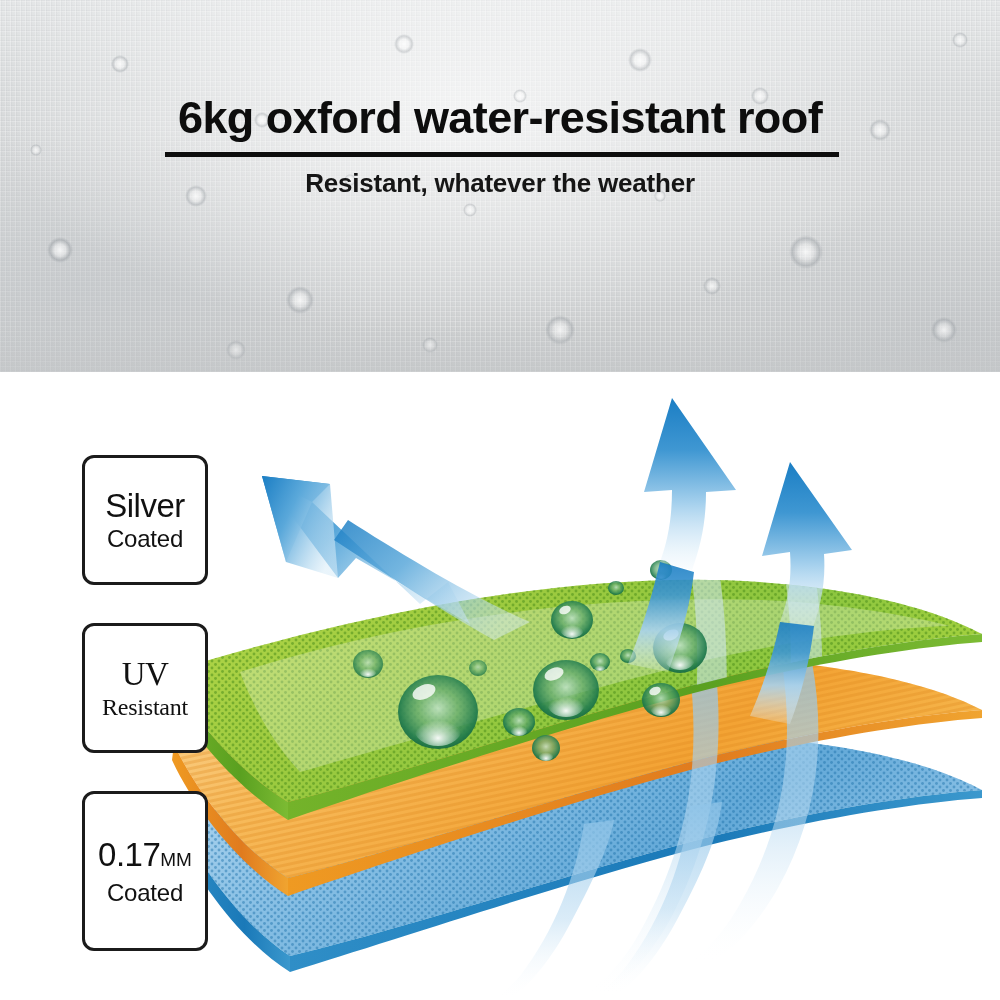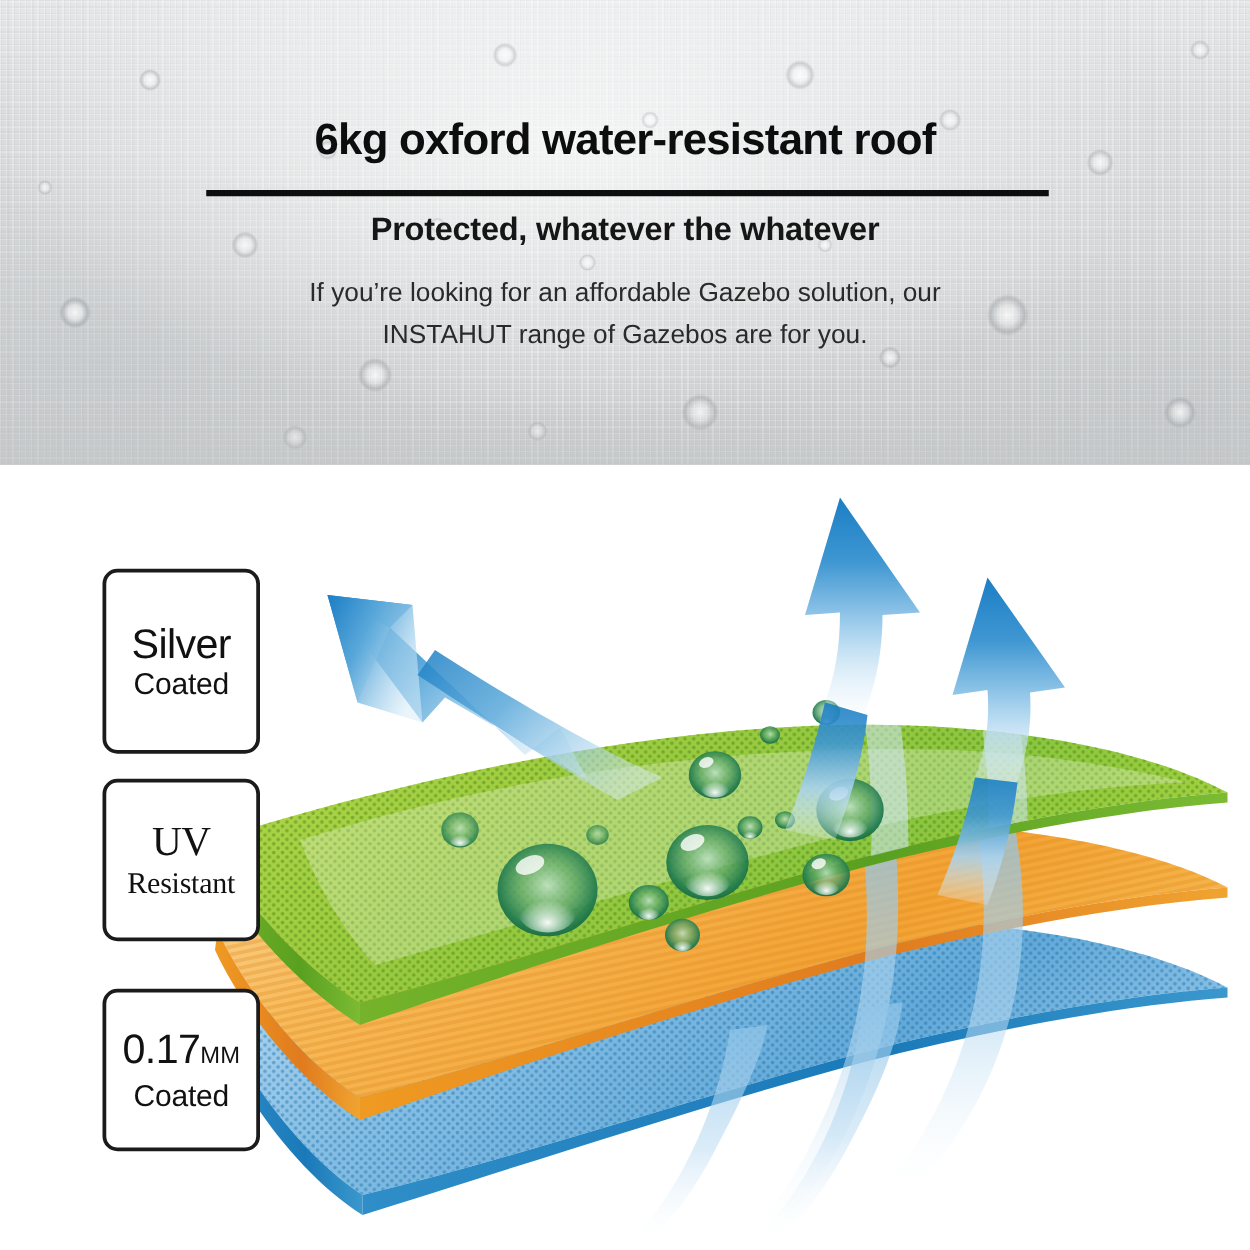--- a/index.html
+++ b/index.html
@@ -89,21 +89,21 @@
     position: absolute;
     inset: 0;
     text-align: center;
     color: #111111;
   }
   .title {
     position: absolute;
     top: 92px;
     left: 0;
     width: 1000px;
-    font-size: 35px;
+    font-size: 45px;
     font-weight: bold;
     letter-spacing: -0.6px;
     color: #0d0d0d;
     white-space: nowrap;
   }
   .title-rule {
     position: absolute;
     top: 152px;
     left: 165px;
     width: 674px;
@@ -150,23 +150,23 @@
     box-sizing: border-box;
     border: 3px solid #1b1b1b;
     border-radius: 12px;
     background: #ffffff;
     display: flex;
     flex-direction: column;
     align-items: center;
     justify-content: center;
     color: #111111;
   }
-  .badge-1 { top: 455px; height: 148px; }
+  .badge-1 { top: 455px; height: 130px; }
   .badge-2 { top: 623px; height: 130px; font-family: Liberation Serif, serif; }
-  .badge-3 { top: 791px; height: 130px; }
+  .badge-3 { top: 791px; height: 160px; }
 
   .badge-primary {
     font-size: 33px;
     line-height: 36px;
     font-weight: normal;
     letter-spacing: -0.5px;
     white-space: nowrap;
   }
   .badge-primary .unit {
     font-size: 19px;
@@ -188,25 +188,21 @@
 
   <div class="header">
     <div class="header-weave"></div>
     <div class="header-sheen"></div>
     <div class="header-drops"></div>
     <div class="header-fade-bottom"></div>
 
     <div class="header-text">
       <div class="title">6kg oxford water-resistant roof</div>
       <div class="title-rule"></div>
-      <div class="subtitle">Protected, whatever the whatever</div>
-      <div class="body-copy">
-        <div>If you’re looking for an affordable Gazebo solution, our</div>
-        <div>INSTAHUT range of Gazebos are for you.</div>
-      </div>
+      <div class="subtitle">Resistant, whatever the weather</div>
     </div>
   </div>
 
   <div class="diagram">
     <svg width="1000" height="628" viewBox="0 0 1000 628" xmlns="http://www.w3.org/2000/svg">
       <defs>
 
         <pattern id="dotsGreen" width="7" height="7" patternUnits="userSpaceOnUse">
           <circle cx="2" cy="2" r="1.45" fill="#4f8f1c" opacity="0.55"></circle>
           <circle cx="5.5" cy="5.5" r="1.45" fill="#4f8f1c" opacity="0.55"></circle>

